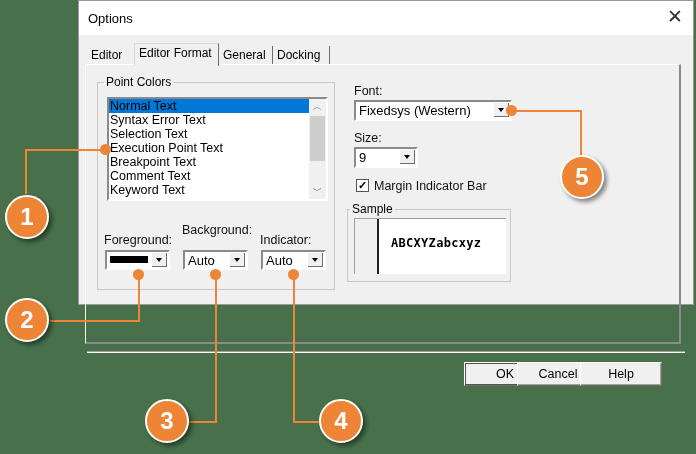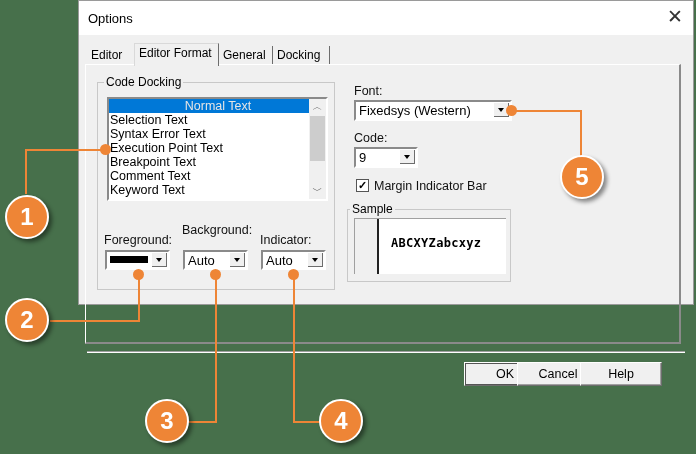--- a/index.html
+++ b/index.html
@@ -36,21 +36,21 @@
   }
   .groupbox { position:absolute; border:1px solid #c8c8c8; box-sizing:border-box; }
   .legend { position:absolute; top:-8px; left:6px; background:#f0f0f0; padding:0 2px; font-size:12px; }
 
   .listbox {
     position:absolute; left:107px; top:97px; width:221px; height:104px;
     background:#fff; border:2px solid #8a8a8a; border-right-color:#fff; border-bottom-color:#fff;
     box-sizing:border-box; overflow:hidden;
   }
   .listitem { height:14px; line-height:14px; padding-left:1px; font-size:12.5px; }
-  .listitem.sel { background:#0078d7; color:#e5e5e5;text-align:center; }
+  .listitem.sel { background:#0078d7; color:#000000; }
   .scroll { position:absolute; right:0; top:0; width:17px; height:100%; background:#f0f0f0; }
   .scroll .thumb { position:absolute; left:1px; top:17px; width:15px; height:45px; background:#cdcdcd; }
   .scroll .up, .scroll .down { position:absolute; left:0; width:17px; height:16px; text-align:center; font-size:10px; color:#606060; line-height:16px; }
   .scroll .up { top:0; } .scroll .down { bottom:0; }
 
   .label { position:absolute; font-size:12.5px; color:#111; }
   .combo {
     position:absolute; height:20px; background:#fff;
     border:2px solid #8a8a8a; border-right-color:#fff; border-bottom-color:#fff; box-sizing:border-box;
   }
@@ -113,27 +113,27 @@
   <div class="panel"></div>
 
   <div class="divider"></div>
 
   <div class="pushbtn default" style="left:349px;margin-left:36px;">OK</div>
   <div class="pushbtn" style="left:438px;">Cancel</div>
   <div class="pushbtn" style="left:501px;">Help</div>
 </div>
 
 <div class="groupbox" style="left:97px; top:82px; width:238px; height:208px;">
-  <span class="legend">Code Docking</span>
+  <span class="legend">Point Colors</span>
 </div>
 
 <div class="listbox">
   <div class="listitem sel">Normal Text</div>
+  <div class="listitem">Syntax Error Text</div>
   <div class="listitem">Selection Text</div>
-  <div class="listitem">Syntax Error Text</div>
   <div class="listitem">Execution Point Text</div>
   <div class="listitem">Breakpoint Text</div>
   <div class="listitem">Comment Text</div>
   <div class="listitem">Keyword Text</div>
   <div class="scroll">
     <div class="up">︿</div>
     <div class="thumb"></div>
     <div class="down">﹀</div>
   </div>
 </div>
@@ -155,21 +155,21 @@
   <span class="val">Auto</span>
   <span class="btn"></span>
 </div>
 
 <span class="label" style="left:354px; top:84px;">Font:</span>
 <div class="combo" style="left:354px; top:100px; width:158px; height:21px;">
   <span class="val">Fixedsys (Western)</span>
   <span class="btn"></span>
 </div>
 
-<span class="label" style="left:354px; top:131px;">Code:</span>
+<span class="label" style="left:354px; top:131px;">Size:</span>
 <div class="combo" style="left:354px; top:147px; width:64px; height:21px;">
   <span class="val">9</span>
   <span class="btn"></span>
 </div>
 
 <span class="checkbox" style="left:356px; top:179px;">✓</span>
 <span class="label" style="left:374px; top:179px;">Margin Indicator Bar</span>
 
 <div class="groupbox" style="left:347px; top:209px; width:164px; height:73px;">
   <span class="legend" style="left:2px;">Sample</span>

